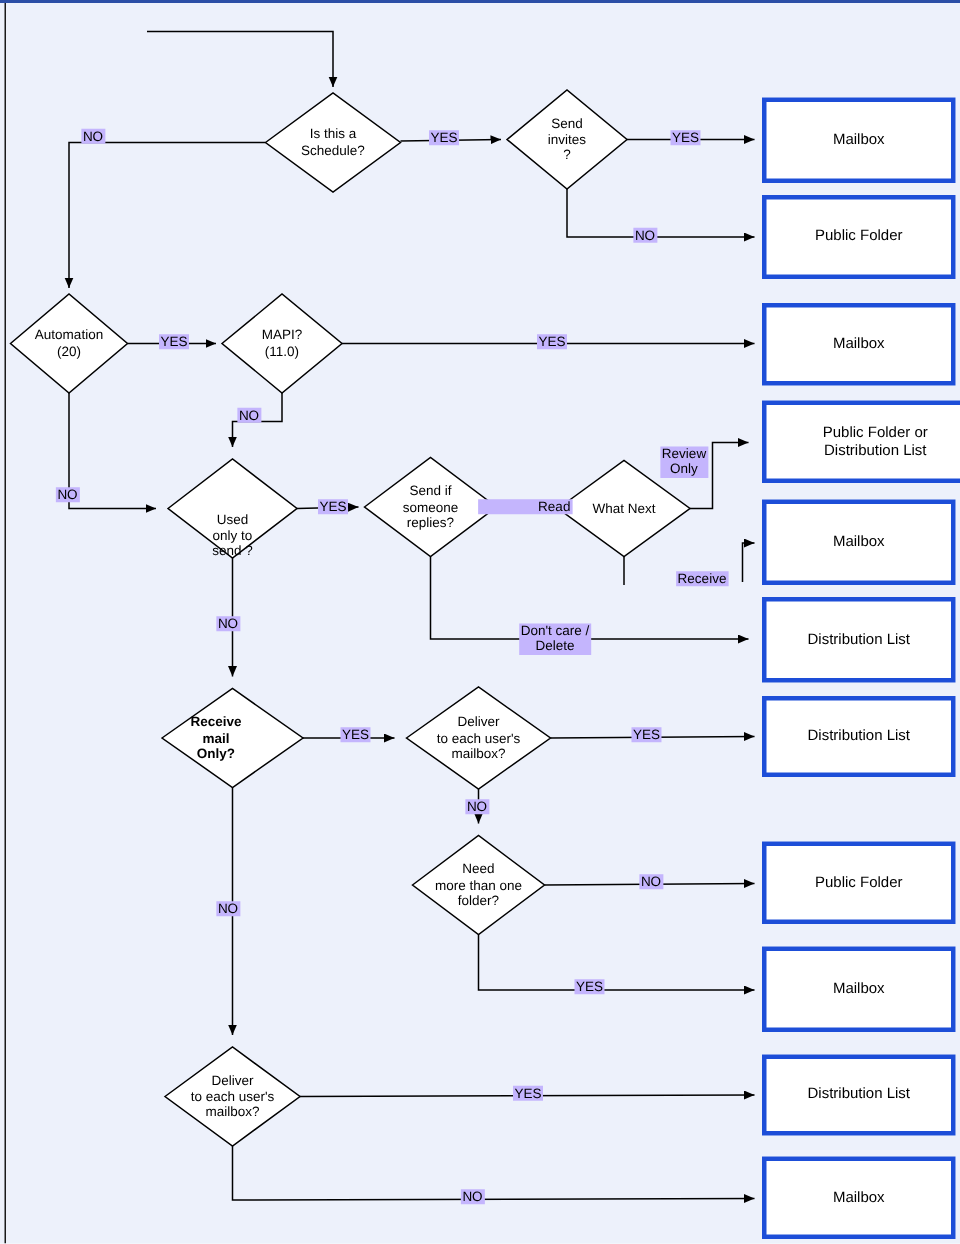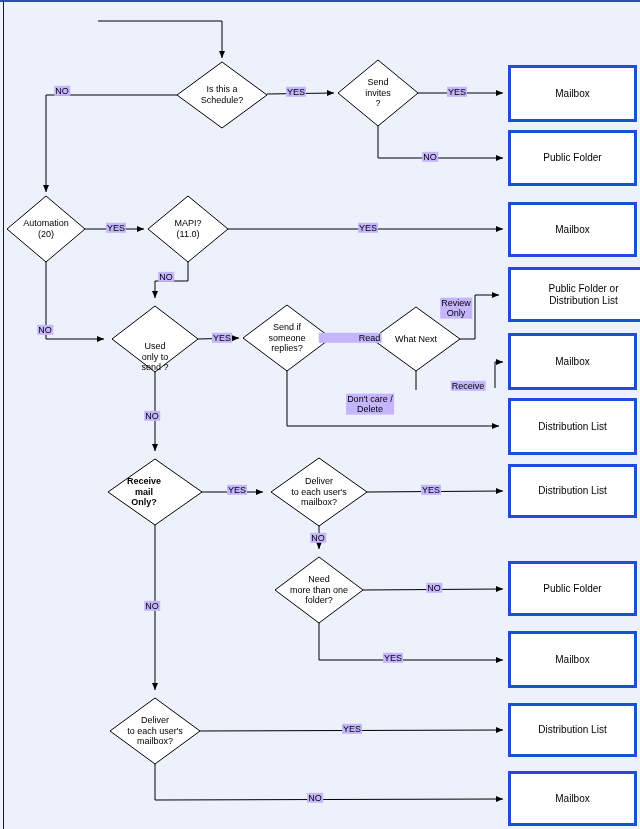--- a/index.html
+++ b/index.html
@@ -138,21 +138,21 @@
       <div class="elabel" style="left: 430px; top: 157px;">NO</div>
       <div class="elabel" style="left: 116px; top: 228px;">YES</div>
       <div class="elabel" style="left: 368px; top: 228px;">YES</div>
       <div class="elabel" style="left: 166px; top: 277px;">NO</div>
       <div class="elabel" style="left: 45px; top: 330px;">NO</div>
       <div class="elabel" style="left: 222px; top: 338px;">YES</div>
       <div class="elabel" style="left: 350px; top: 338px; padding-left: 40px;">Read</div>
       <div class="elabel" style="left: 456px; top: 308px;">Review
 Only</div>
       <div class="elabel" style="left: 468px; top: 386px;">Receive</div>
-      <div class="elabel" style="left: 370px; top: 404px;">Don't care /
+      <div class="elabel" style="left: 370px; top: 426px;">Don't care /
 Delete</div>
       <div class="elabel" style="left: 152px; top: 416px;">NO</div>
       <div class="elabel" style="left: 237px; top: 490px;">YES</div>
       <div class="elabel" style="left: 431px; top: 490px;">YES</div>
       <div class="elabel" style="left: 318px; top: 538px;">NO</div>
       <div class="elabel" style="left: 434px; top: 588px;">NO</div>
       <div class="elabel" style="left: 393px; top: 658px;">YES</div>
       <div class="elabel" style="left: 152px; top: 606px;">NO</div>
       <div class="elabel" style="left: 352px; top: 729px;">YES</div>
       <div class="elabel" style="left: 315px; top: 798px;">NO</div>

